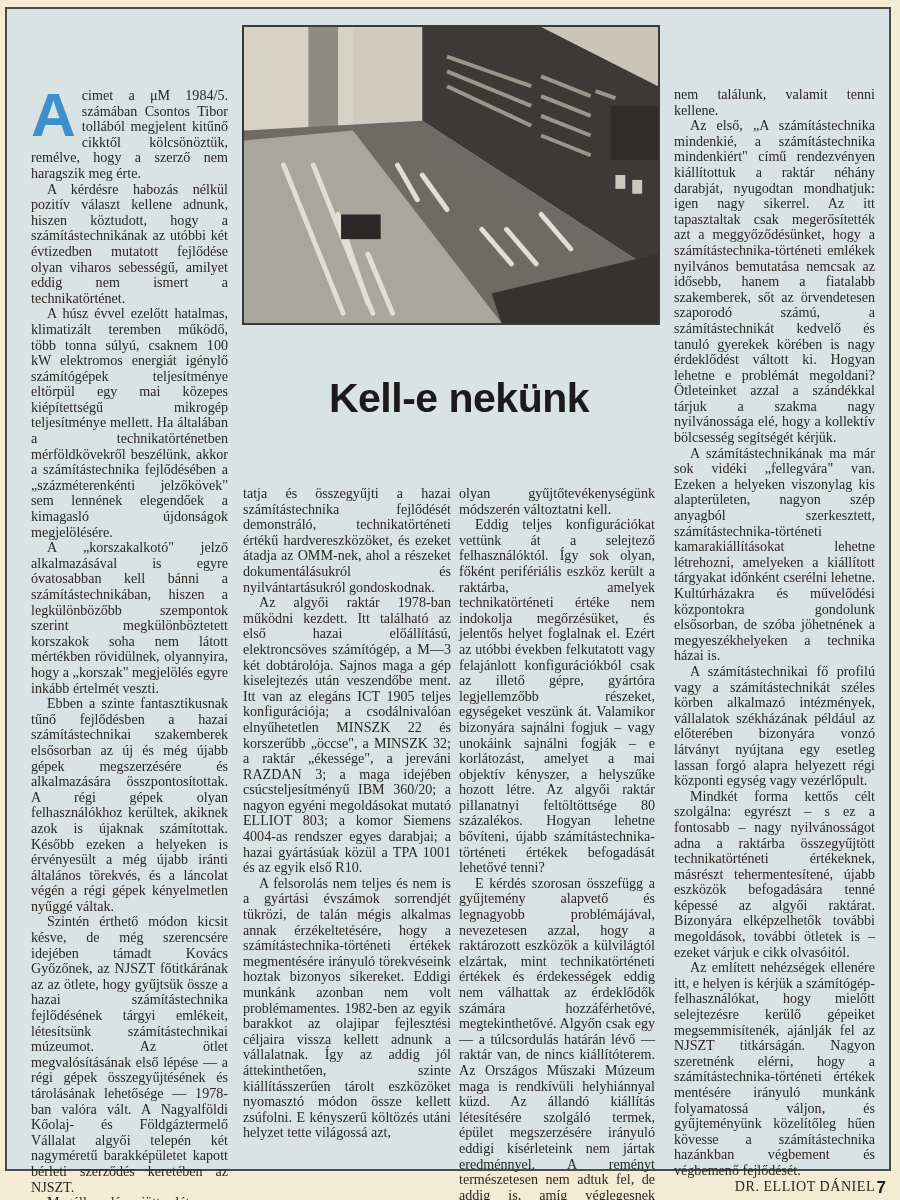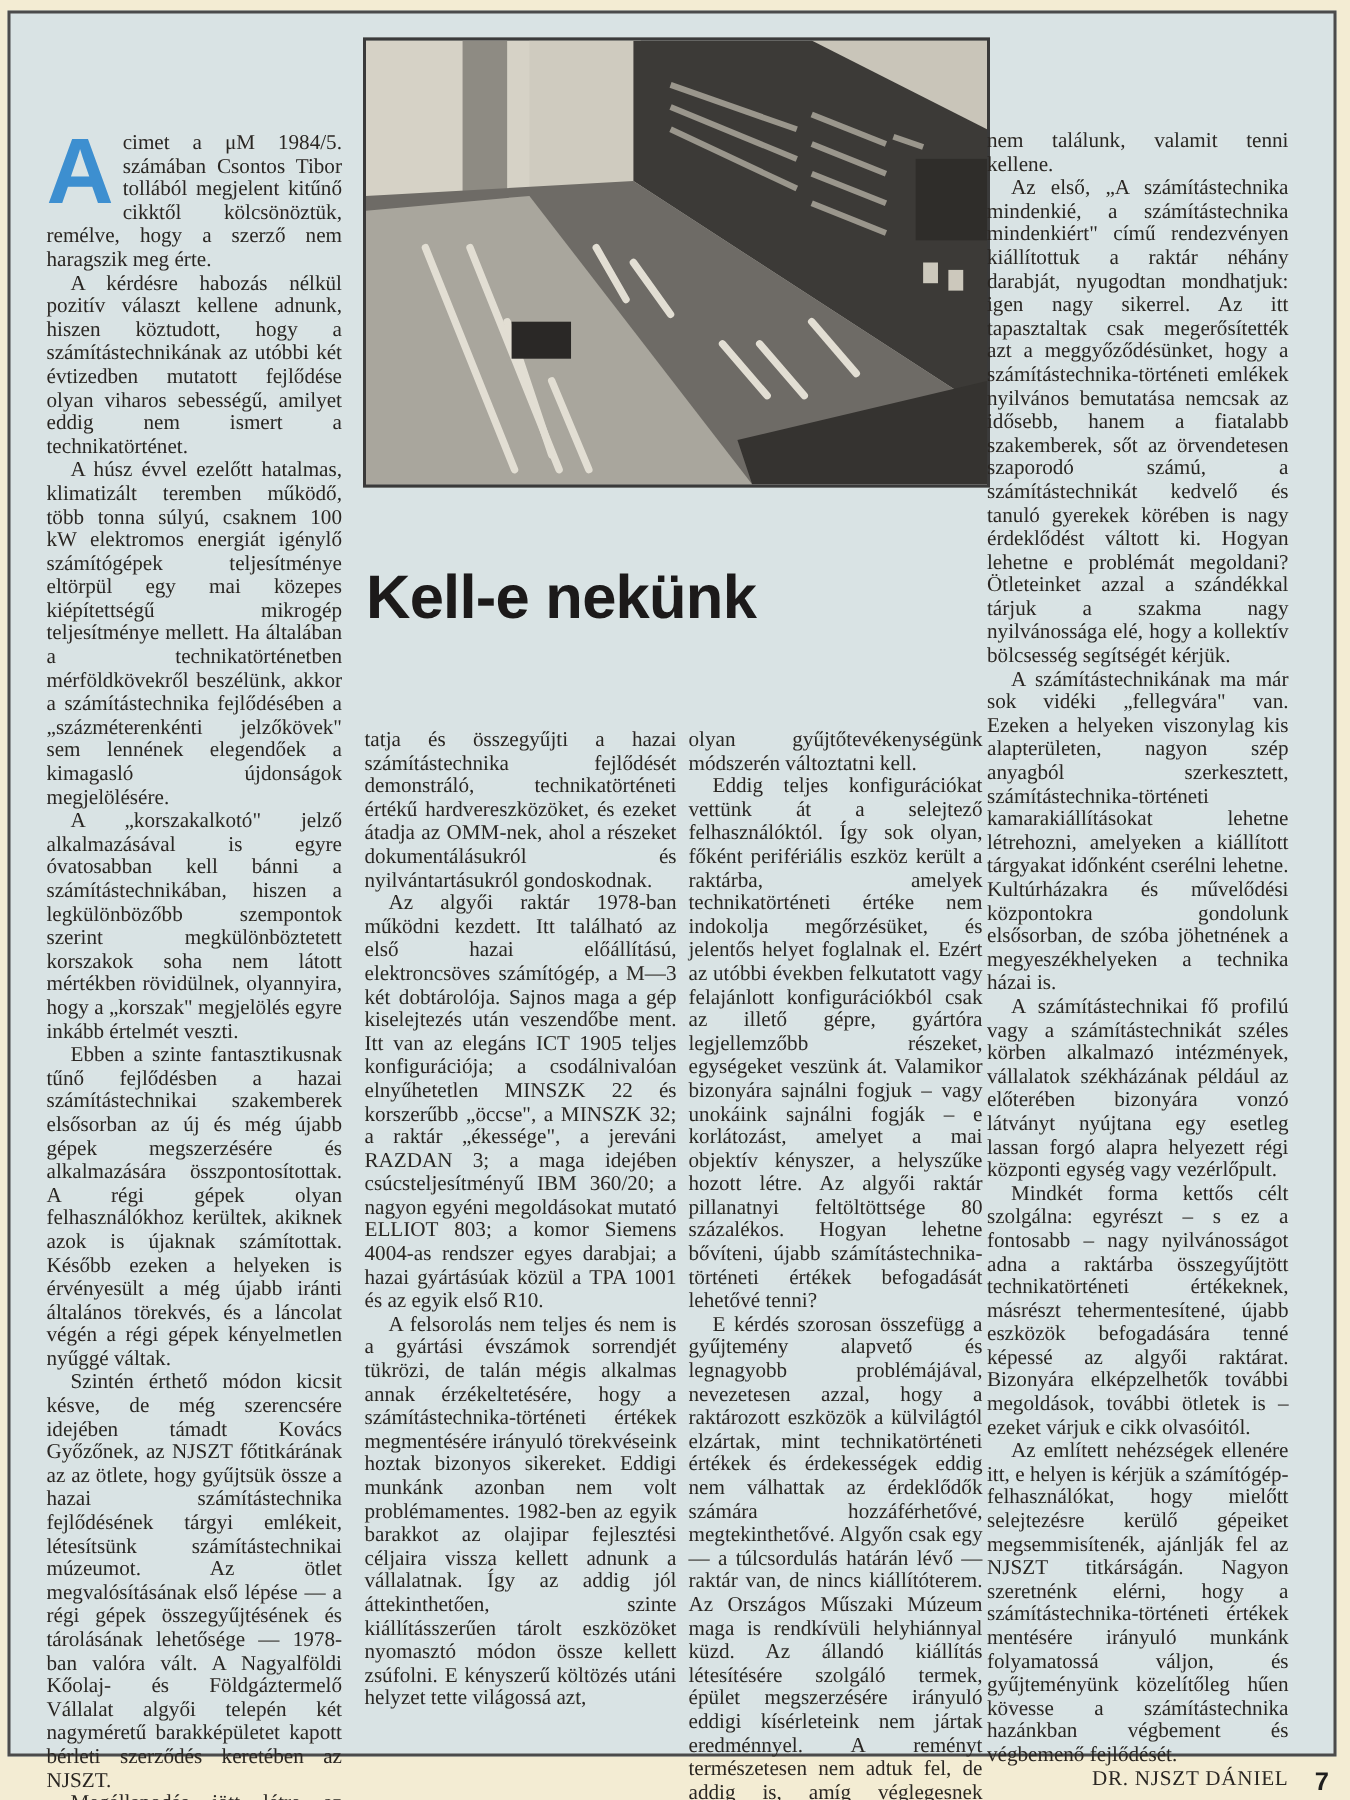--- a/index.html
+++ b/index.html
@@ -19,33 +19,34 @@
     position: absolute; left: 242px; top: 25px; width: 418px; height: 300px;
     border: 2px solid #3a3a3a; box-sizing: border-box; overflow: hidden;
     background: #8a8a86;
   }
   .photo svg { display: block; width: 100%; height: 100%; }
   .title {
     position: absolute; left: 244px; top: 345px; width: 430px;
     font-family: "Liberation Sans", "DejaVu Sans", sans-serif;
     font-weight: 900; font-size: 41px; line-height: 52px; color: #1c1a1a;
     letter-spacing: -0.5px;
+    text-align: center;
   }
   .title span { display: block; }
   .col {
     position: absolute;
     font-size: 14.1px; line-height: 15.6px;
     text-align: justify; hyphens: manual;
   }
   .col p { margin: 0; text-indent: 16px; }
   .col p.first { text-indent: 0; }
   .c1 { left: 31px; top: 88px; width: 197px; }
   .c2 { left: 243px; top: 486px; width: 208px; }
   .c3 { left: 459px; top: 486px; width: 196px; }
-  .c4 { left: 658px; top: 87px; width: 201px; }
+  .c4 { left: 674px; top: 87px; width: 201px; }
   .dropcap {
     float: left; font-family: "Liberation Sans", "DejaVu Sans", sans-serif;
     font-weight: 900; font-size: 62px; line-height: 46px; height: 46px;
     color: #3d8fd0; margin: 2px 6px 0 0; padding-top: 2px;
   }
   .signature { text-align: right; text-indent: 0 !important; letter-spacing: 0.5px; }
   .page-number {
     position: absolute; right: 14px; top: 1178px;
     font-family: "Liberation Sans", "DejaVu Sans", sans-serif;
     font-weight: 700; font-size: 17px; color: #1e1e1e;
@@ -121,16 +122,16 @@
   <p>E kérdés szorosan összefügg a gyűjtemény alapvető és legnagyobb problémájával, nevezetesen azzal, hogy a raktározott eszközök a külvilágtól elzártak, mint technikatörténeti értékek és érdekességek eddig nem válhattak az érdeklődők számára hozzáférhetővé, megtekinthetővé. Algyőn csak egy — a túlcsordulás határán lévő — raktár van, de nincs kiállítóterem. Az Országos Műszaki Múzeum maga is rendkívüli helyhiánnyal küzd. Az állandó kiállítás létesítésére szolgáló termek, épület megszerzésére irányuló eddigi kísérleteink nem jártak eredménnyel. A reményt természetesen nem adtuk fel, de addig is, amíg véglegesnek tekinthető megoldást</p>
 </div>
 
 <div class="col c4">
   <p class="first">nem találunk, valamit tenni kellene.</p>
   <p>Az első, „A számítástechnika mindenkié, a számítástechnika mindenkiért" című rendezvényen kiállítottuk a raktár néhány darabját, nyugodtan mondhatjuk: igen nagy sikerrel. Az itt tapasztaltak csak megerősítették azt a meggyőződésünket, hogy a számítástechnika-történeti emlékek nyilvános bemutatása nemcsak az idősebb, hanem a fiatalabb szakemberek, sőt az örvendetesen szaporodó számú, a számítástechnikát kedvelő és tanuló gyerekek körében is nagy érdeklődést váltott ki. Hogyan lehetne e problémát megoldani? Ötleteinket azzal a szándékkal tárjuk a szakma nagy nyilvánossága elé, hogy a kollektív bölcsesség segítségét kérjük.</p>
   <p>A számítástechnikának ma már sok vidéki „fellegvára" van. Ezeken a helyeken viszonylag kis alapterületen, nagyon szép anyagból szerkesztett, számítástechnika-történeti kamarakiállításokat lehetne létrehozni, amelyeken a kiállított tárgyakat időnként cserélni lehetne. Kultúrházakra és művelődési központokra gondolunk elsősorban, de szóba jöhetnének a megyeszékhelyeken a technika házai is.</p>
   <p>A számítástechnikai fő profilú vagy a számítástechnikát széles körben alkalmazó intézmények, vállalatok székházának például az előterében bizonyára vonzó látványt nyújtana egy esetleg lassan forgó alapra helyezett régi központi egység vagy vezérlőpult.</p>
   <p>Mindkét forma kettős célt szolgálna: egyrészt – s ez a fontosabb – nagy nyilvánosságot adna a raktárba összegyűjtött technikatörténeti értékeknek, másrészt tehermentesítené, újabb eszközök befogadására tenné képessé az algyői raktárat. Bizonyára elképzelhetők további megoldások, további ötletek is – ezeket várjuk e cikk olvasóitól.</p>
   <p>Az említett nehézségek ellenére itt, e helyen is kérjük a számítógép-felhasználókat, hogy mielőtt selejtezésre kerülő gépeiket megsemmisítenék, ajánlják fel az NJSZT titkárságán. Nagyon szeretnénk elérni, hogy a számítástechnika-történeti értékek mentésére irányuló munkánk folyamatossá váljon, és gyűjteményünk közelítőleg hűen kövesse a számítástechnika hazánkban végbement és végbemenő fejlődését.</p>
-  <p class="signature">DR. NJSZT DÁNIEL</p>
+  <p class="signature">DR. ELLIOT DÁNIEL</p>
 </div>
 
 <div class="page-number">7</div>
 
 </body></html>

